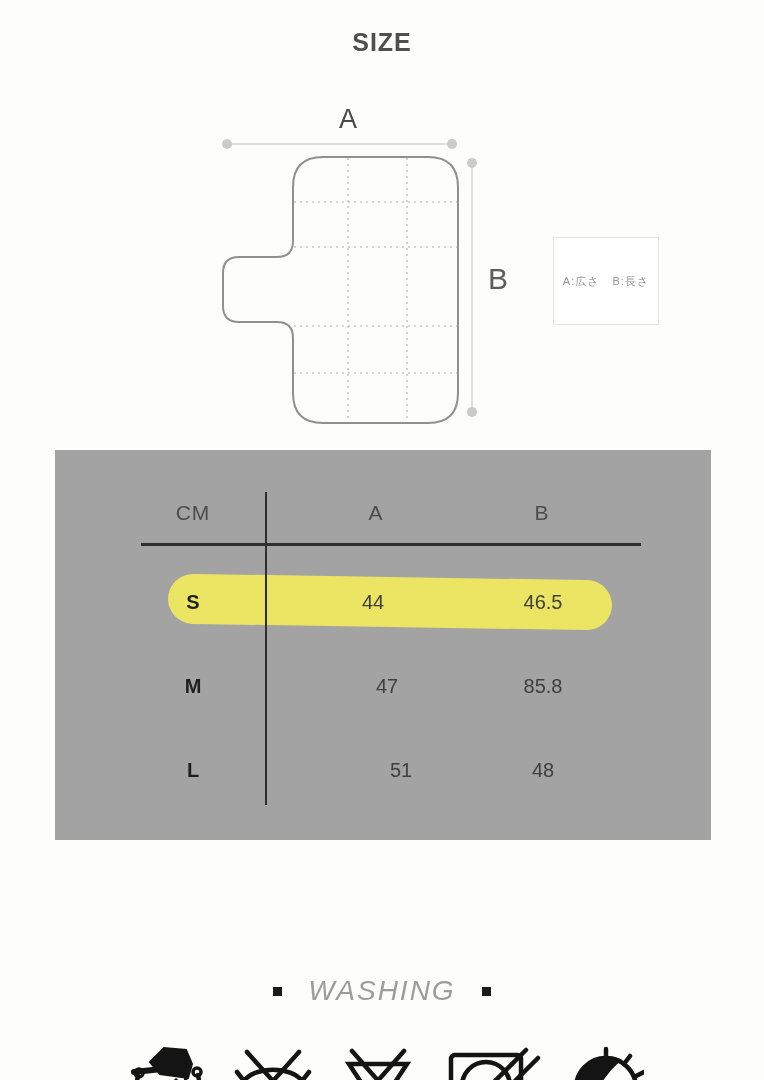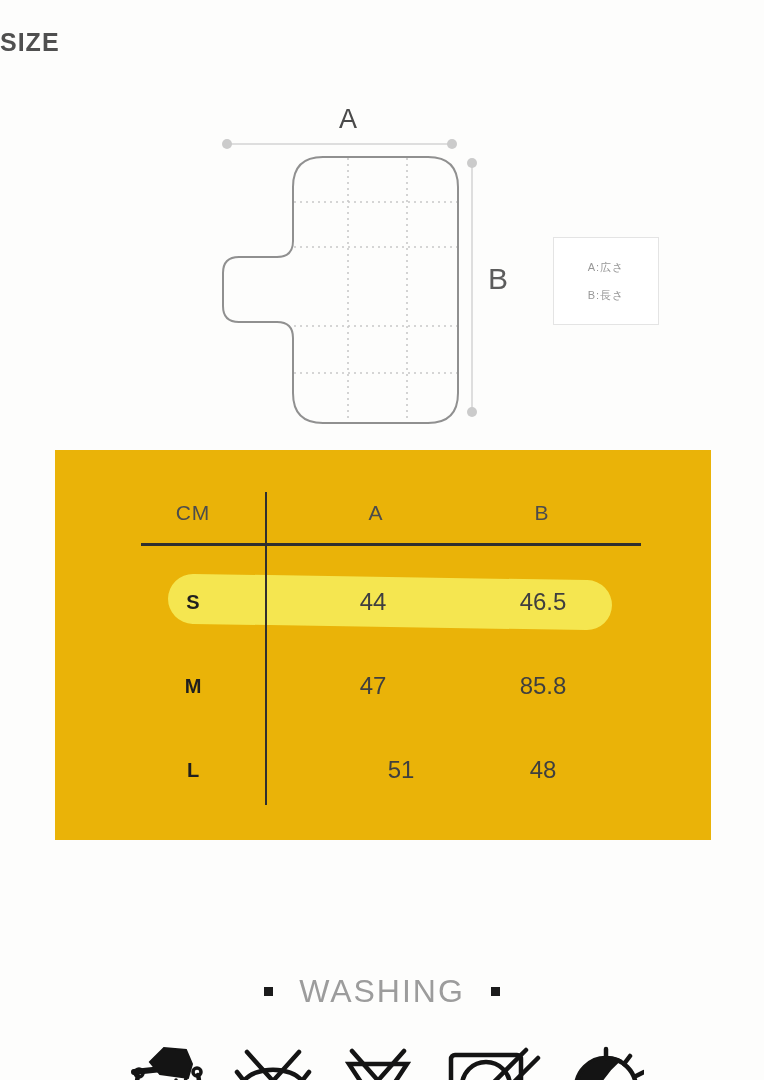--- a/index.html
+++ b/index.html
@@ -3,74 +3,74 @@
 <meta charset="utf-8">
 <style>
   html,body{margin:0;padding:0;}
   body{
     width:764px;height:1080px;position:relative;overflow:hidden;
     background:#fdfdfc;
     font-family:"Liberation Sans", sans-serif;
   }
   
   .size-title{
-    position:absolute;top:28px;left:0;width:764px;
+    position:absolute;top:28px;left:0;width:764px;text-align:center;
     font-size:25px;font-weight:700;letter-spacing:1px;color:#4f4f4f;
   }
   
   #diagram-svg{position:absolute;left:0;top:0;width:764px;height:460px;}
   .label-a{
     position:absolute;left:300px;top:104px;width:96px;text-align:center;
     font-size:27px;color:#4a4a4a;
   }
   .label-b{
     position:absolute;left:488px;top:262px;
     font-size:30px;color:#5c5c5c;
   }
   .measure-legend{
     position:absolute;left:553px;top:237px;width:104px;height:86px;
     background:#ffffff;border:1px solid #e4e4e4;
-    display:flex;flex-direction:column;align-items:center;justify-content:center;
+    display:flex;align-items:center;justify-content:center;
     gap:13px;
   }
   .measure-legend div{
     font-size:11px;color:#979797;letter-spacing:1px;white-space:nowrap;
   }
   
   .size-panel{
     position:absolute;left:55px;top:450px;width:656px;height:390px;
-    background:#eab308;
+    background:#a3a3a3;
   }
   .cell{
     position:absolute;transform:translate(-50%,-50%);
     white-space:nowrap;
   }
   .th{font-size:21px;color:#4c4c4c;letter-spacing:1px;}
   .size-letter{font-size:20px;font-weight:700;color:#1f1f1f;}
-  .val{font-size:24px;color:#3f3f3f;}
+  .val{font-size:20px;color:#3f3f3f;}
   .v-divider{
     position:absolute;left:210px;top:42px;width:2px;height:313px;
     background:#2f2f2f;z-index:2;
   }
   .h-divider{
     position:absolute;left:86px;top:93px;width:500px;height:3px;
     background:#2f2f2f;z-index:2;
   }
   .row-highlight{
     position:absolute;left:113px;top:127px;width:444px;height:50px;
     background:rgba(246,237,90,0.88);border-radius:25px;
     transform:rotate(0.9deg);z-index:1;
   }
   .cell{z-index:3;}
   
   .washing-heading{
     position:absolute;left:0;top:973px;width:764px;height:36px;
     display:flex;align-items:center;justify-content:center;gap:26px;
   }
-  .washing-title{font-size:32px;color:#9c9c9c;letter-spacing:2px;}
+  .washing-title{font-size:28px;color:#9c9c9c;letter-spacing:2px;font-style:italic;}
   .sq-bullet{width:9px;height:9px;background:#1b1b1b;display:inline-block;}
   
   .care-icons{position:absolute;left:0;top:1042px;width:764px;height:80px;}
   .care-icons svg{position:absolute;top:0;}
 </style>
 </head>
 <body>
 
 <div class="size-title">SIZE</div>
 
@@ -120,21 +120,21 @@
 
   <div class="cell th" style="left:138px;top:63px;">CM</div>
   <div class="cell th" style="left:321px;top:63px;">A</div>
   <div class="cell th" style="left:487px;top:63px;">B</div>
 
   <div class="cell size-letter" style="left:138px;top:152px;">S</div>
   <div class="cell val" style="left:318px;top:152px;">44</div>
   <div class="cell val" style="left:488px;top:152px;text-align:center;">46.5</div>
 
   <div class="cell size-letter" style="left:138px;top:236px;">M</div>
-  <div class="cell val" style="left:318px;top:236px;">47</div>
+  <div class="cell val" style="left:332px;top:236px;">47</div>
   <div class="cell val" style="left:488px;top:236px;">85.8</div>
 
   <div class="cell size-letter" style="left:138px;top:320px;">L</div>
   <div class="cell val" style="left:318px;top:320px;margin-left:28px;">51</div>
   <div class="cell val" style="left:488px;top:320px;text-align:center;">48</div>
 </div>
 
 <div class="washing-heading">
   <span class="sq-bullet"></span>
   <span class="washing-title">WASHING</span>

